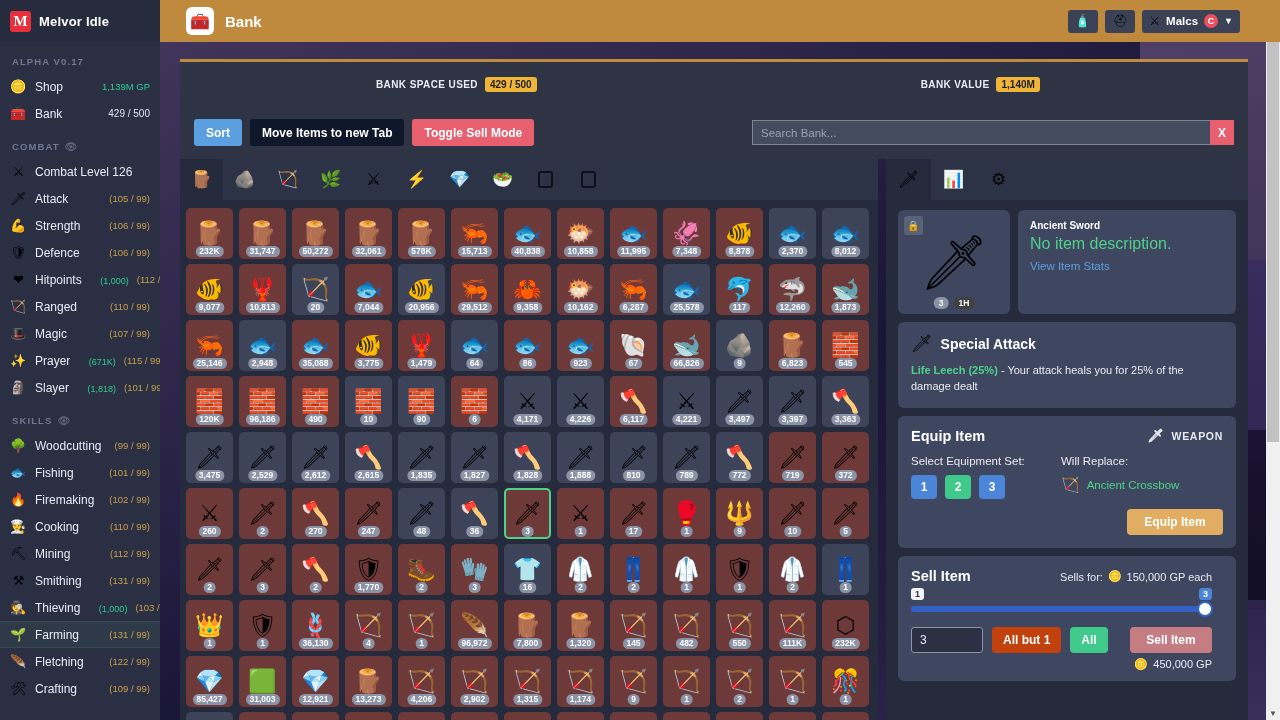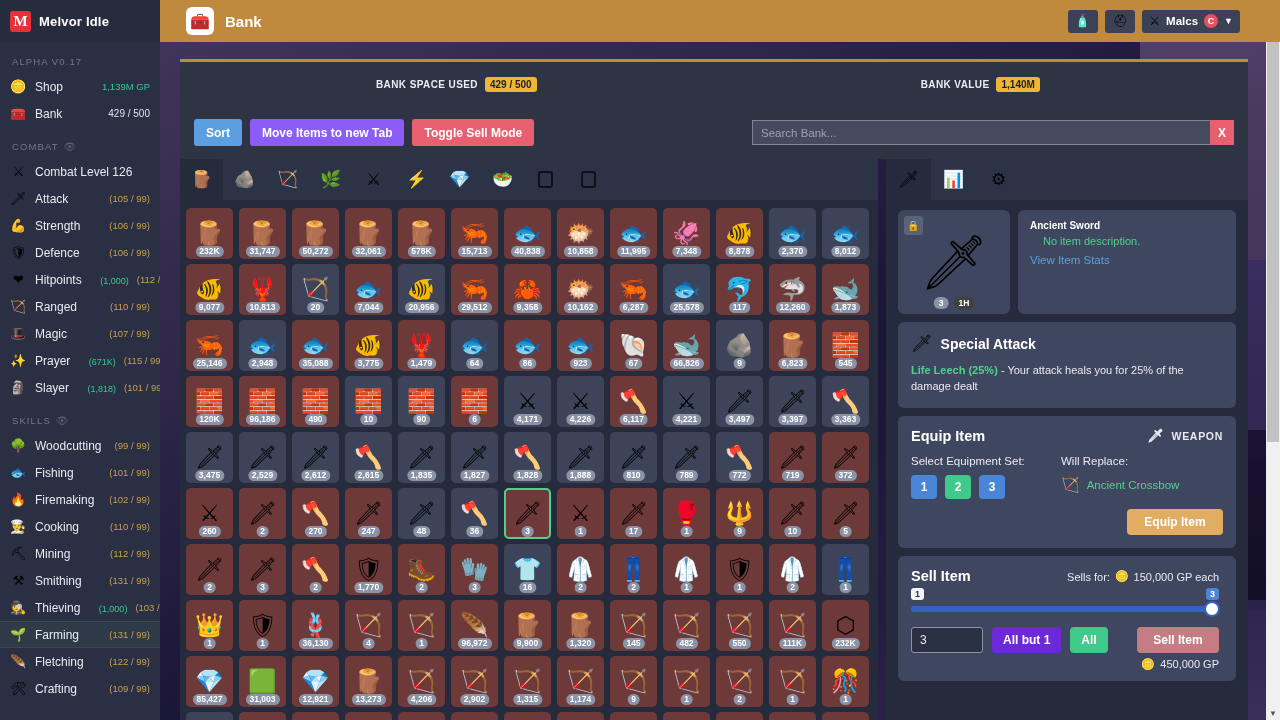--- a/index.html
+++ b/index.html
@@ -30,21 +30,21 @@
     padding: 0 10px; background: #272b3e;
   }
   #side-brand .logo {
     width: 21px; height: 21px; background: #e8303a; border-radius: 3px;
     color: #fff; font-weight: bold; font-size: 15px; line-height: 21px;
     text-align: center; font-family: "Liberation Serif", serif;
   }
   #side-brand .brand-text { color:#fff; font-size: 13px; font-weight: bold; letter-spacing:.2px;}
   .side-section {
     color: #6f7894; font-size: 9.5px; letter-spacing: 1.1px;
-    padding: 14px 12px 6px 12px; font-weight: normal; display:flex; align-items:center; gap:5px;
+    padding: 14px 12px 6px 12px; font-weight: bold; display:flex; align-items:center; gap:5px;
   }
   .eye { font-size: 10px; opacity: .75; }
   .side-row {
     display: flex; align-items: center; height: 27px; padding: 0 10px; gap: 8px;
     cursor: pointer;
   }
   .side-row .ico { width: 17px; height: 17px; font-size: 13px; line-height:17px; text-align:center; flex:0 0 17px;}
   .side-row .nm { color: #e7eaf1; font-size: 12px; white-space: nowrap; flex: 1; }
   .side-row .nm .sub { color: #2ecc8f; font-size: 9px; padding-left: 16px; }
   .side-row .val { color: #c8a04a; font-size: 9.5px; white-space: nowrap; }
@@ -98,21 +98,21 @@
   #bank-toolbar {
     position:absolute; left:20px; top:64px; width:1068px; height:53px;
     background:#2f3445; display:flex; align-items:center; padding: 0 14px;
   }
   .tb-act {
     height: 27px; border-radius: 3px; color:#fff; font-size: 12px; font-weight:bold;
     display:flex; align-items:center; justify-content:center; padding: 0 12px; cursor:pointer;
     margin-right: 8px;
   }
   #btn-sort { background:#5b9fe0; }
-  #btn-move { background:#8b5cf6; }
+  #btn-move { background:#0f172a; }
   #btn-sellmode { background:#e8606f; }
   #search-wrap { margin-left:auto; display:flex; align-items:stretch; width: 482px; height: 25px;}
   #search-input {
     flex:1; background:#444b5f; border:1px solid #7d8496; border-right:none;
     color:#c6cbd8; font-size:11.5px; padding: 0 8px; outline:none;
     font-family:"Liberation Sans",sans-serif;
   }
   #search-input::placeholder { color:#9aa1b2; }
   #search-clear {
     width: 24px; background:#e8606f; color:#fff; font-size:12px; font-weight:bold;
@@ -173,21 +173,21 @@
     position:absolute; left:6px; top:6px; width:19px; height:19px; background:#5b6275;
     border-radius:3px; display:flex; align-items:center; justify-content:center; font-size:10px;
     cursor:pointer;
   }
   #item-thumb .big { font-size: 54px; line-height:1; }
   #item-thumb .tags { position:absolute; bottom:5px; left:50%; transform:translateX(-50%); display:flex; gap:5px;}
   #item-thumb .tag { background:#8b93a7; color:#fff; font-size:8.5px; border-radius:7px; padding:1px 5px; font-weight:600;}
   #item-thumb .tag.h1 { background:#404040; }
   #item-info { flex:1; background:#3f4760; border-radius:6px; padding: 10px 12px;}
   #item-info .iname { color:#fff; font-size:10px; font-weight:bold; }
-  #item-info .idesc { color:#4fd18b; font-size:11px; margin-top: 4px; margin-left: 13px;}
+  #item-info .idesc { color:#4fd18b; font-size:16px; margin-top: 4px;}
   #item-info .ilink { color:#5b9fe0; font-size:11.5px; margin-top: 7px; cursor:pointer;}
 
   #special-card { padding: 11px 13px 13px 13px; }
   .sa-head { display:flex; align-items:center; gap:8px;}
   .sa-head .t { color:#fff; font-size:14px; font-weight:bold;}
   .sa-body { color:#e7eaf1; font-size:11px; margin-top: 9px; line-height: 1.45;}
   .sa-body .nm { color:#4fd18b; font-weight:bold;}
 
   #equip-card { padding: 12px 13px 13px 13px; }
   .eq-row1 { display:flex; align-items:center;}
@@ -205,21 +205,21 @@
   .eq-right { flex:1; }
   .eq-repl { display:flex; align-items:center; gap:7px; margin-top: 9px;}
   .eq-repl .rn { color:#4fd18b; font-size:11.5px;}
   #equip-btn {
     margin-left:auto; margin-top: 10px; width: 96px; height: 26px; background:#e0ad63;
     color:#fff; font-size:12px; font-weight:bold; border-radius:4px;
     display:flex; align-items:center; justify-content:center; cursor:pointer;
   }
   .eq-btn-row { display:flex; }
 
-  #sell-card { padding: 12px 17px 10px 13px; }
+  #sell-card { padding: 12px 24px 10px 13px; }
   .sl-row1 { display:flex; align-items:baseline;}
   .sl-title { color:#fff; font-size:14.5px; font-weight:bold;}
   .sl-for { margin-left:auto; color:#e7eaf1; font-size:11px; display:flex; align-items:center; gap:5px;}
   .sl-bubbles { position:relative; height: 16px; margin-top: 4px;}
   .bub {
     position:absolute; font-size:9px; font-weight:bold; border-radius:3px; padding: 1px 4px;
   }
   .bub.min { left:0; background:#f3f4f7; color:#2b3044; }
   .bub.max { right:0; background:#4a85d8; color:#fff; }
   .sl-track { position:relative; height: 6px; background:#3461c4; border-radius:3px; margin-top: 2px;}
@@ -227,21 +227,21 @@
     position:absolute; right: -1px; top:-5px; width:16px; height:16px; border-radius:50%;
     background:#fff; border:2px solid #3461c4; cursor:pointer;
   }
   .sl-controls { display:flex; align-items:center; gap:9px; margin-top: 15px;}
   #sell-qty {
     width: 72px; height: 26px; background:#2b3044; border:1px solid #8b93a7; border-radius:3px;
     color:#e7eaf1; font-size:12px; padding: 0 8px; outline:none; font-family:"Liberation Sans",sans-serif;
   }
   .sl-btn { height:26px; border-radius:4px; color:#fff; font-size:12px; font-weight:bold;
     display:flex; align-items:center; justify-content:center; padding: 0 11px; cursor:pointer;}
-  #btn-allbut1 { background:#6d28d9; }
+  #btn-allbut1 { background:#c2410c; }
   #btn-all { background:#3fc98a; }
   #btn-sell { background:#c47d83; margin-left:auto; width: 82px; padding:0;}
   .sl-total { text-align:right; color:#e7eaf1; font-size:11px; margin-top: 5px; display:flex; justify-content:flex-end; align-items:center; gap:5px;}
 
   
   #scrollbar { position:absolute; right:0; top:42px; width: 14px; height: 678px; background:#f0f0f0; z-index: 40;}
   #scroll-thumb { position:absolute; top: 0; left:1px; width:12px; height: 400px; background:#c2c2c2;}
   #scroll-arrow { position:absolute; bottom:2px; left:3px; font-size:8px; color:#555;}
 </style>
 </head>
@@ -834,21 +834,21 @@
         <div class="cell red">
           <span class="gl">🏹</span>
           <span class="qty">1</span>
         </div>
         <div class="cell red">
           <span class="gl">🪶</span>
           <span class="qty">96,972</span>
         </div>
         <div class="cell red">
           <span class="gl">🪵</span>
-          <span class="qty">9,900</span>
+          <span class="qty">7,800</span>
         </div>
         <div class="cell red">
           <span class="gl">🪵</span>
           <span class="qty">1,320</span>
         </div>
         <div class="cell red">
           <span class="gl">🏹</span>
           <span class="qty">145</span>
         </div>
         <div class="cell red">

